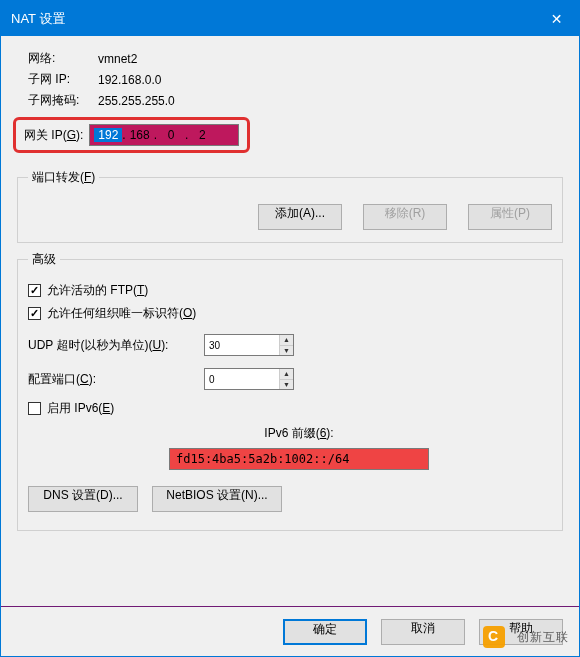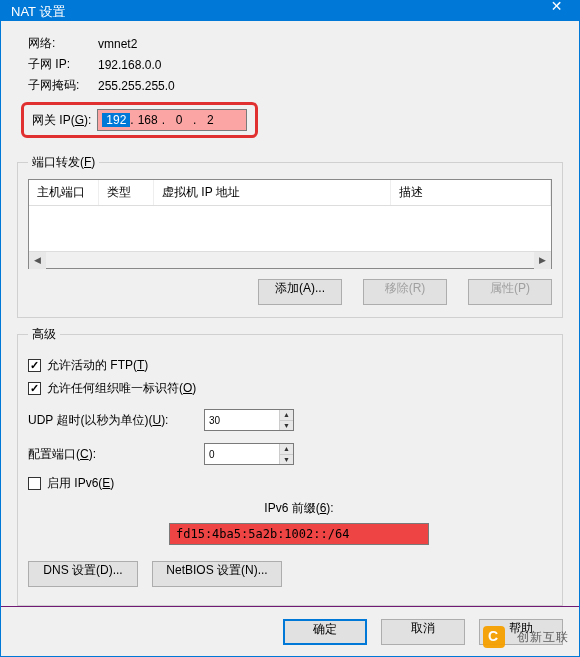--- a/index.html
+++ b/index.html
@@ -1,25 +1,25 @@
 <!DOCTYPE html>
 <html><head>
 <meta charset="utf-8">
 <style>
   * { box-sizing: border-box; font-family: "Microsoft YaHei", "Segoe UI", sans-serif; font-size: 12px; }
   body { margin: 0; background: #fff; }
   .window { width: 580px; height: 657px; border: 1px solid #0078d7; position: relative; background: #f0f0f0; }
-  .titlebar { height: 20px; background: #0078d7; color: #fff; display: flex; align-items: flex-end; padding: 0 10px; justify-content: space-between; }
+  .titlebar { height: 35px; background: #0078d7; color: #fff; display: flex; align-items: center; padding: 0 10px; justify-content: space-between; }
   .titlebar-title { font-size: 13px; }
   .titlebar-close { width: 45px; height: 30px; display:flex; align-items:center; justify-content:center; margin-right:-10px; cursor:pointer; font-size:14px;}
   .content { padding: 10px 12px; background: #f0f0f0; }
   .info-row { display: flex; align-items: center; margin: 4px 15px; }
   .info-label { width: 70px; }
-  .gateway-box { border: 3px solid #e03030; border-radius: 6px; padding: 4px 8px; display:inline-flex; align-items:center; gap:6px; margin:4px 0 8px 8px;}
-  .ip-input { display:inline-flex; border:1px solid #7a7a7a; background:#fca5a5; height:22px; align-items:center; width:150px; padding:0 4px; font-family: Consolas, monospace;}
+  .gateway-box { border: 3px solid #e03030; border-radius: 6px; padding: 4px 8px; display:inline-flex; align-items:center; gap:6px; margin:4px 0 8px 0;}
+  .ip-input { display:inline-flex; border:1px solid #7a7a7a; background:#be185d; height:22px; align-items:center; width:150px; padding:0 4px; font-family: Consolas, monospace;}
   .ip-seg { width:28px; text-align:center; }
   .ip-seg.sel { background:#0078d7; color:#fff; }
   fieldset { border:1px solid #d0d0d0; margin:8px 4px; padding:8px 10px 12px 10px; background:#f0f0f0;}
   legend { padding:0 4px; }
   .table-wrap { border:1px solid #888; background:#fff; height:90px; display:flex; flex-direction:column;}
   .table-head { display:flex; border-bottom:1px solid #ddd; background:#fff;}
   .th { padding:4px 8px; border-right:1px solid #eee; }
   .th1{width:70px;} .th2{width:55px;} .th3{flex:1;} .th4{width:160px;}
   .table-body { flex:1; }
   .hscroll { height:17px; border-top:1px solid #ddd; display:flex; align-items:center; background:#f0f0f0;}
@@ -81,34 +81,20 @@
         <span class="ip-seg">0</span>
         <span>.</span>
         <span class="ip-seg">2</span>
       </span>
     </div>
 
     <fieldset>
       <legend class="label-u">
         <span>端口转发(</span><u>F</u><span>)</span>
       </legend>
-      <div class="table-wrap">
-        <div class="table-head">
-          <div class="th th1">主机端口</div>
-          <div class="th th2">类型</div>
-          <div class="th th3">虚拟机 IP 地址</div>
-          <div class="th th4">描述</div>
-        </div>
-        <div class="table-body"></div>
-        <div class="hscroll">
-          <div class="hscroll-btn">◀</div>
-          <div class="hscroll-track"></div>
-          <div class="hscroll-btn">▶</div>
-        </div>
-      </div>
       <div class="btn-row">
         <div class="btn">
             <span class="label-u"><span>添加(A)...</span></span>
           </div>
         <div class="btn disabled">
             <span class="label-u"><span>移除(R)</span></span>
           </div>
         <div class="btn disabled">
             <span class="label-u"><span>属性(P)</span></span>
           </div>

